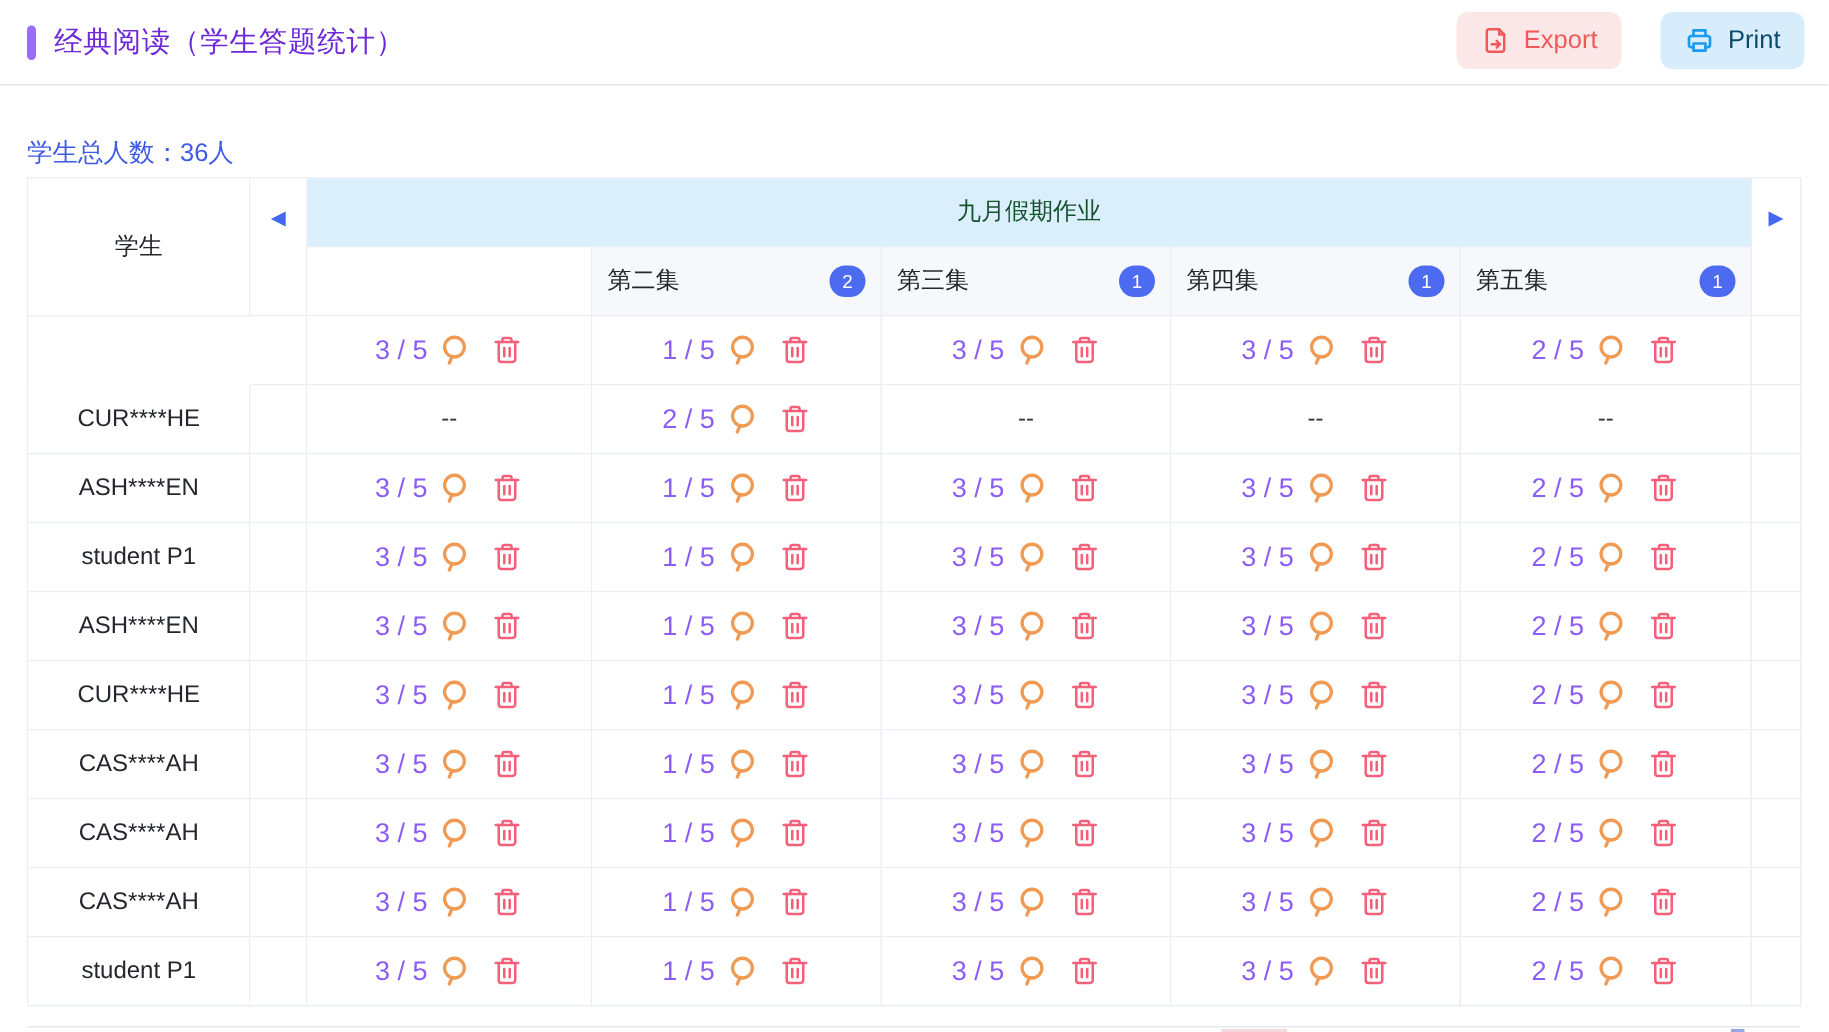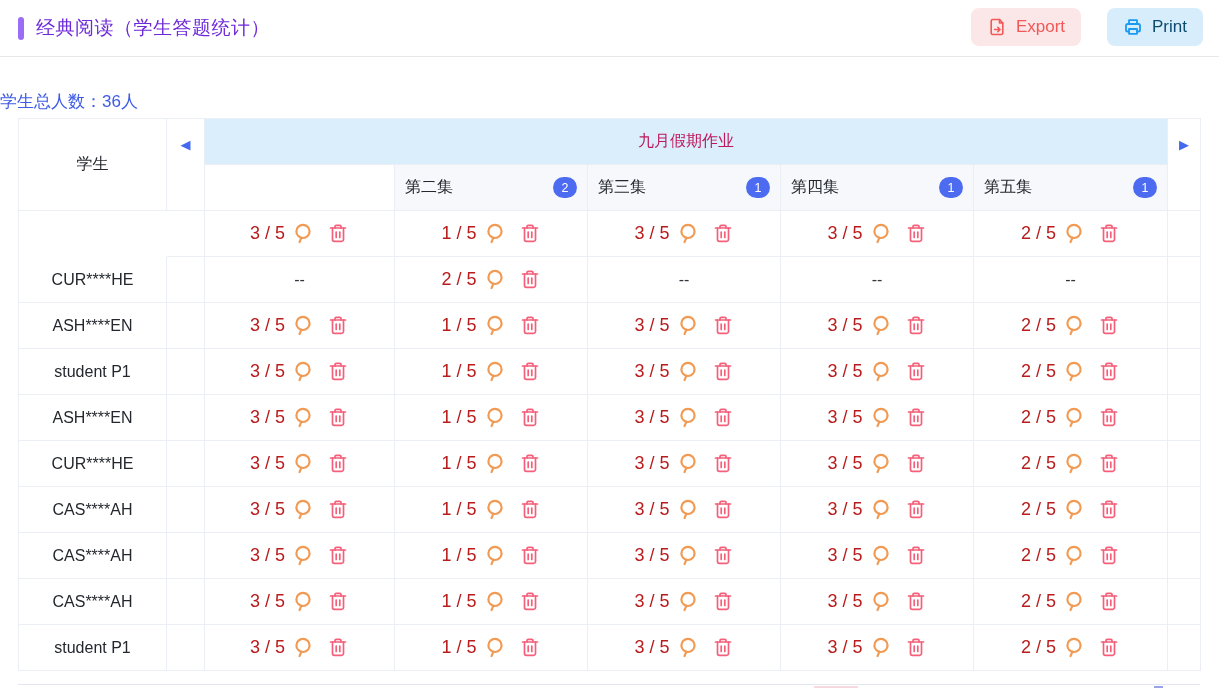--- a/index.html
+++ b/index.html
@@ -14,44 +14,44 @@
   .page-title { font-size:19px; font-weight:500; color:#6d28d9; letter-spacing:.5px; }
   .actions { position:absolute; right:16px; top:8px; display:flex; gap:26px; }
   .btn { display:flex; align-items:center; gap:9px; height:38px; padding:0 16px;
          border:none; border-radius:8px; font-size:17px; cursor:pointer;
          font-family:inherit; }
   .btn-export { background:#fbe7e7; color:#f25858; }
   .btn-print  { background:#d7edfb; color:#0c4a6e; }
   .hdr-divider { position:absolute; left:0; top:56px; width:100%; height:1px; background:#e7e7ea; }
 
   
-  .stats { position:absolute; left:0; top:90px; font-size:17px; color:#3e5be5; }
+  .stats { position:absolute; left:18px; top:90px; font-size:17px; color:#3e5be5; }
 
   
   .grid { position:absolute; left:18px; top:118px;
           display:grid;
           grid-template-columns:148px 38px 190px 193px 193px 193px 194px 33px;
           grid-template-rows:repeat(12,46px);
           border-top:1px solid #ebeef5; border-left:1px solid #ebeef5; background:#fff; }
   .cell { border-right:1px solid #ebeef5; border-bottom:1px solid #ebeef5;
           display:flex; align-items:center; justify-content:center; background:#fff; }
   .cell-student-head { grid-column:1; grid-row:1/3; font-size:16px; color:#24282e; }
   .cell-arrow { font-size:13px; color:#4468ee; cursor:pointer; }
   .cell-arrow-left { grid-column:2; grid-row:1/3; align-items:flex-start; padding-top:18px; }
   .cell-arrow-right { grid-column:8; grid-row:1/3; align-items:flex-start; padding-top:18px; }
-  .cell-band { grid-column:3/8; grid-row:1; background:#dbeefb; font-size:16px; color:#be185d; }
+  .cell-band { grid-column:3/8; grid-row:1; background:#dbeefb; font-size:16px; color:#14532d; }
   .subhead { justify-content:space-between; padding:0 10px; background:#f6f8fb;
              font-size:16px; color:#24282e; }
   .subhead.nolabel { background:#fff; }
   .badge { display:inline-flex; align-items:center; justify-content:center;
            min-width:24px; height:21px; padding:0 7px; border-radius:10.5px;
            background:#4d6bf0; color:#fff; font-size:12.5px; }
   .name-cell { font-size:16px; color:#24282e; }
   .score-cell { gap:7px; }
-  .score-txt { font-size:18px; color:#b91c1c; }
+  .score-txt { font-size:18px; color:#8b5cf6; }
   .dash { font-size:16px; color:#33373d; }
   .icon-btn { display:inline-flex; align-items:center; cursor:pointer; }
   .icon-btn + .icon-btn { margin-left:5px; }
 
   
   .footer-sliver { position:absolute; left:18px; top:684px; width:1182px; height:4px;
                    border-top:1px solid #e4e7ed; overflow:hidden; }
   .frag-pink { position:absolute; left:796px; top:1px; width:44px; height:3px; background:#f6d9de; }
   .frag-blue { position:absolute; left:1136px; top:1px; width:9px; height:3px; background:#99a3ea; }
 </style>

